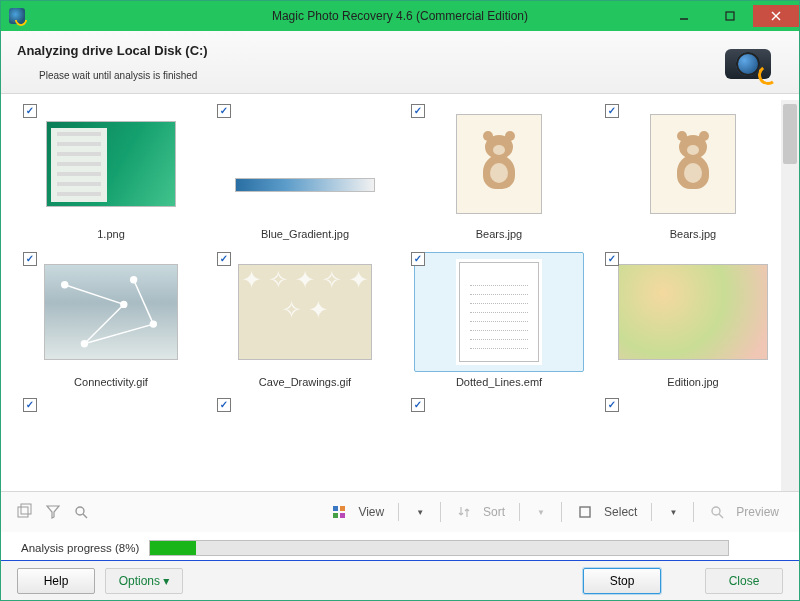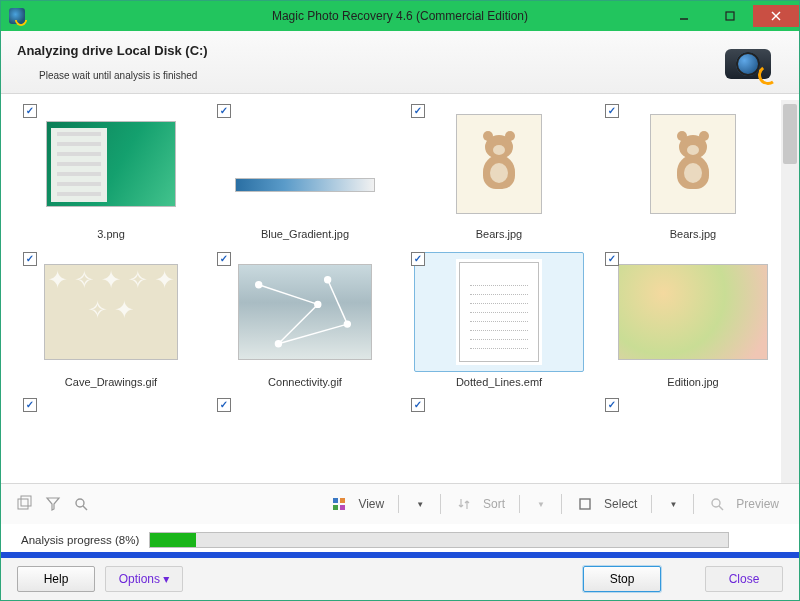--- a/index.html
+++ b/index.html
@@ -70,23 +70,23 @@
 .tool.disabled .caret{color:#bdbdbd;}
 .tool .sep{width:1px;height:18px;background:#d0d0d0;margin:0 2px;}
 .vsep{width:1px;height:20px;background:#d0d0d0;}
 
 .progress-row { padding: 8px 16px 4px 20px; display: flex; align-items: center; gap: 10px; font-size: 11.5px; color: #333; }
 .progress-bar { flex: 0 0 580px; height: 16px; background: #e6e6e6; border: 1px solid #bfbfbf; position: relative; }
 .progress-fill { position: absolute; top: 0; bottom: 0; left: 0; width: 8%; background: #19b519; }
 
 .status-row { padding: 2px 16px 10px 16px; text-align: right; font-size: 11.5px; color: #1d5fbf; }
 
-.button-row { height: 48px; border-top: 6px solid #1d4ed8; display: flex; align-items: center; padding: 0 16px; gap: 10px; background: #f4f4f4;}
+.button-row { height: 40px; border-top: 1px solid #1d4ed8; display: flex; align-items: center; padding: 0 16px; gap: 10px; background: #f4f4f4;}
 .btn { min-width: 78px; height: 26px; border: 1px solid #adadad; background: linear-gradient(#fdfdfd,#e9e9e9); font-size: 12px; display:flex;align-items:center;justify-content:center; padding:0 12px; cursor:default; border-radius:2px;}
-.btn.disabled { color: #6d28d9; border-color: #cfcfcf; background: #f0f0f0; }
+.btn.disabled { color: #15803d; border-color: #cfcfcf; background: #f0f0f0; }
 .btn.primary { border-color: #3399dd; box-shadow: 0 0 0 1px rgba(51,153,221,.3);}
 .spacer { flex: 1; }
 </style>
 </head>
 <body>
 
 <div class="window">
 
   <div class="titlebar">
     <div class="titlebar-icon"></div>
@@ -123,21 +123,21 @@
     </div>
   </div>
 
   <div class="grid-wrapper">
     <div class="grid" id="grid">
         <div class="cell">
           <div class="chk"></div>
           <div class="thumb-outer">
             <div class="th-1png thumb"></div>
           </div>
-          <div class="label">3.png</div>
+          <div class="label">1.png</div>
         </div>
         <div class="cell">
           <div class="chk"></div>
           <div class="thumb-outer">
             <div class="th-bluegrad thumb"></div>
           </div>
           <div class="label">Blue_Gradient.jpg</div>
         </div>
         <div class="cell">
           <div class="chk"></div>
@@ -163,27 +163,20 @@
                 <div class="ear1"></div>
                 <div class="ear2"></div>
                 <div class="head"></div>
                 <div class="body"></div>
                 <div class="belly"></div>
                 <div class="snout"></div>
               </div>
             </div>
           </div>
           <div class="label">Bears.jpg</div>
-        </div>
-        <div class="cell">
-          <div class="chk"></div>
-          <div class="thumb-outer">
-            <div class="th-cave thumb"></div>
-          </div>
-          <div class="label">Cave_Drawings.gif</div>
         </div>
         <div class="cell">
           <div class="chk"></div>
           <div class="thumb-outer">
             <div class="th-conn thumb">
               <svg viewBox="0 0 134 96">
                 <g stroke="#fff" stroke-width="1.5" fill="#fff">
                   <line x1="20" y1="20" x2="80" y2="40"></line>
                   <line x1="80" y2="80" x2="40" y1="40"></line>
                   <line x1="40" y1="80" x2="110" y2="60"></line>
@@ -192,20 +185,27 @@
                   <circle cx="80" cy="40" r="3"></circle>
                   <circle cx="40" cy="80" r="3"></circle>
                   <circle cx="110" cy="60" r="3"></circle>
                   <circle cx="90" cy="15" r="3"></circle>
                 </g>
               </svg>
             </div>
           </div>
           <div class="label">Connectivity.gif</div>
         </div>
+        <div class="cell">
+          <div class="chk"></div>
+          <div class="thumb-outer">
+            <div class="th-cave thumb"></div>
+          </div>
+          <div class="label">Cave_Drawings.gif</div>
+        </div>
         <div class="cell selected">
           <div class="chk"></div>
           <div class="thumb-outer">
             <div class="th-dotted thumb">
               <div class="line"></div>
               <div class="line"></div>
               <div class="line"></div>
               <div class="line"></div>
               <div class="line"></div>
               <div class="line"></div>

